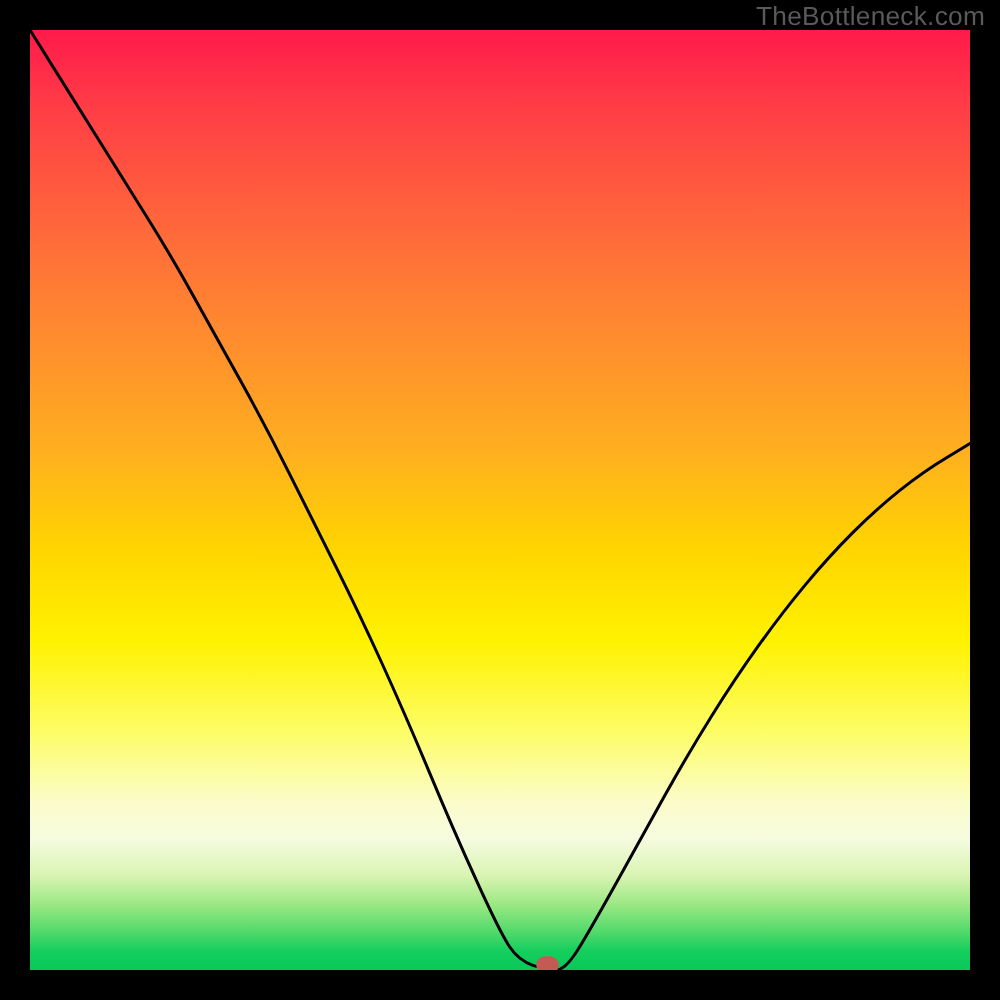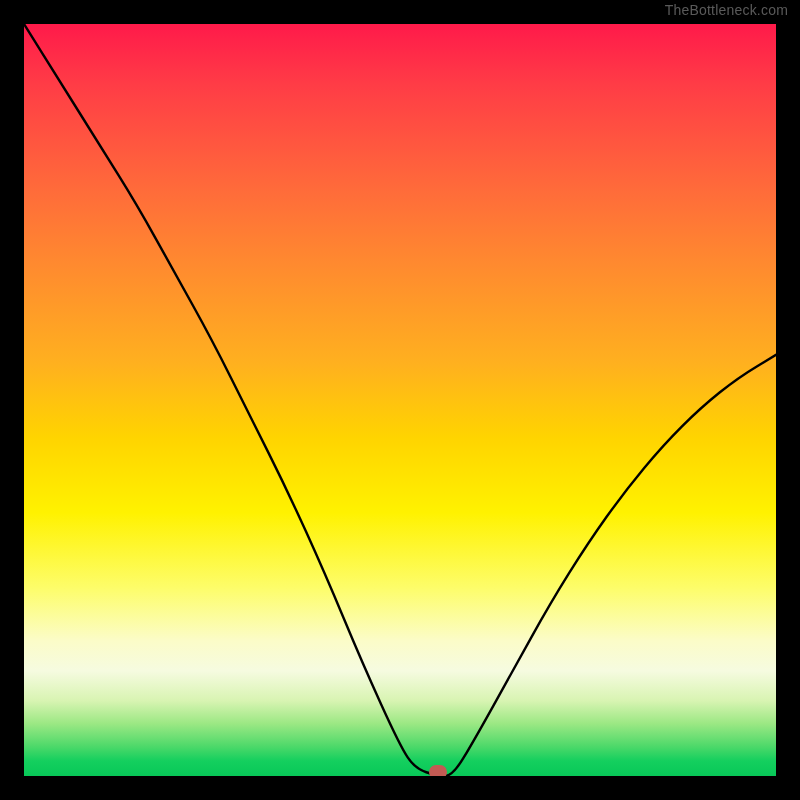--- a/index.html
+++ b/index.html
@@ -9,21 +9,21 @@
     height: 800px;
     background: #000;
     position: relative;
     font-family: Arial, Helvetica, sans-serif;
   }
   .watermark {
     position: absolute;
     top: 2px;
     right: 12px;
     color: #5a5a5a;
-    font-size: 14px;
+    font-size: 21px;
     font-weight: 500;
     z-index: 10;
     letter-spacing: 0.2px;
   }
   .plot-area {
     position: absolute;
     left: 24px;
     top: 24px;
     width: 752px;
     height: 752px;

